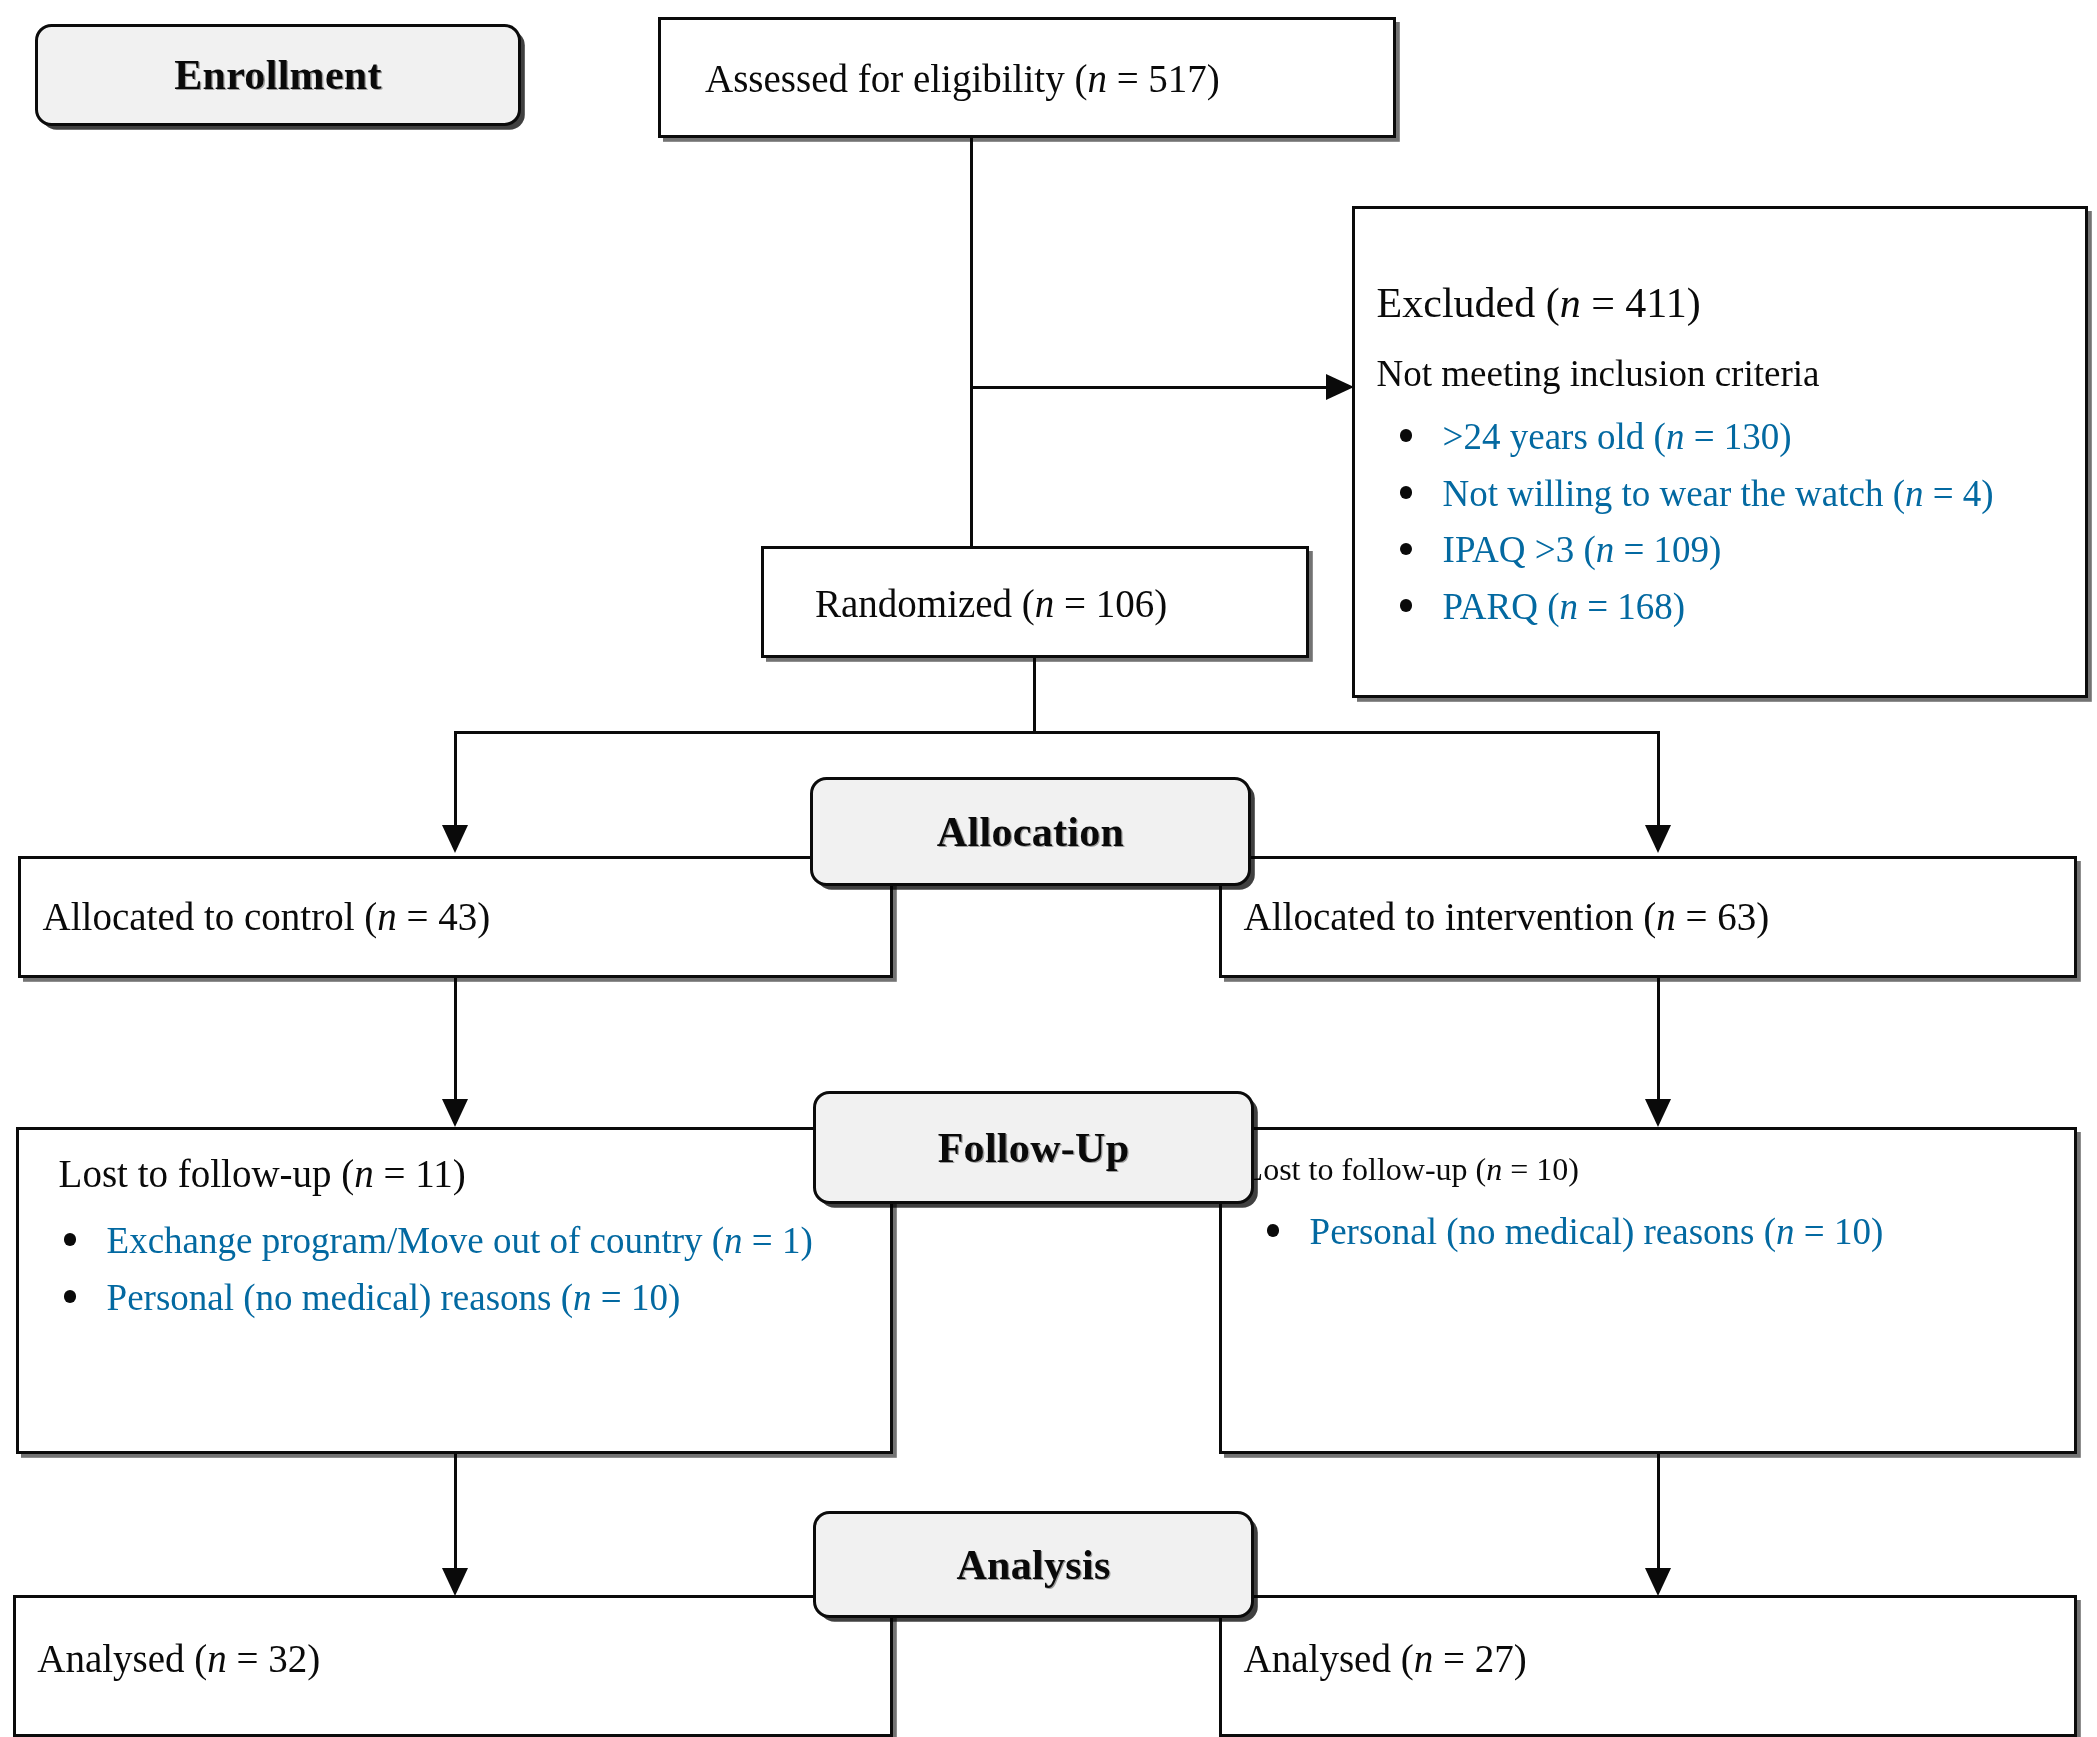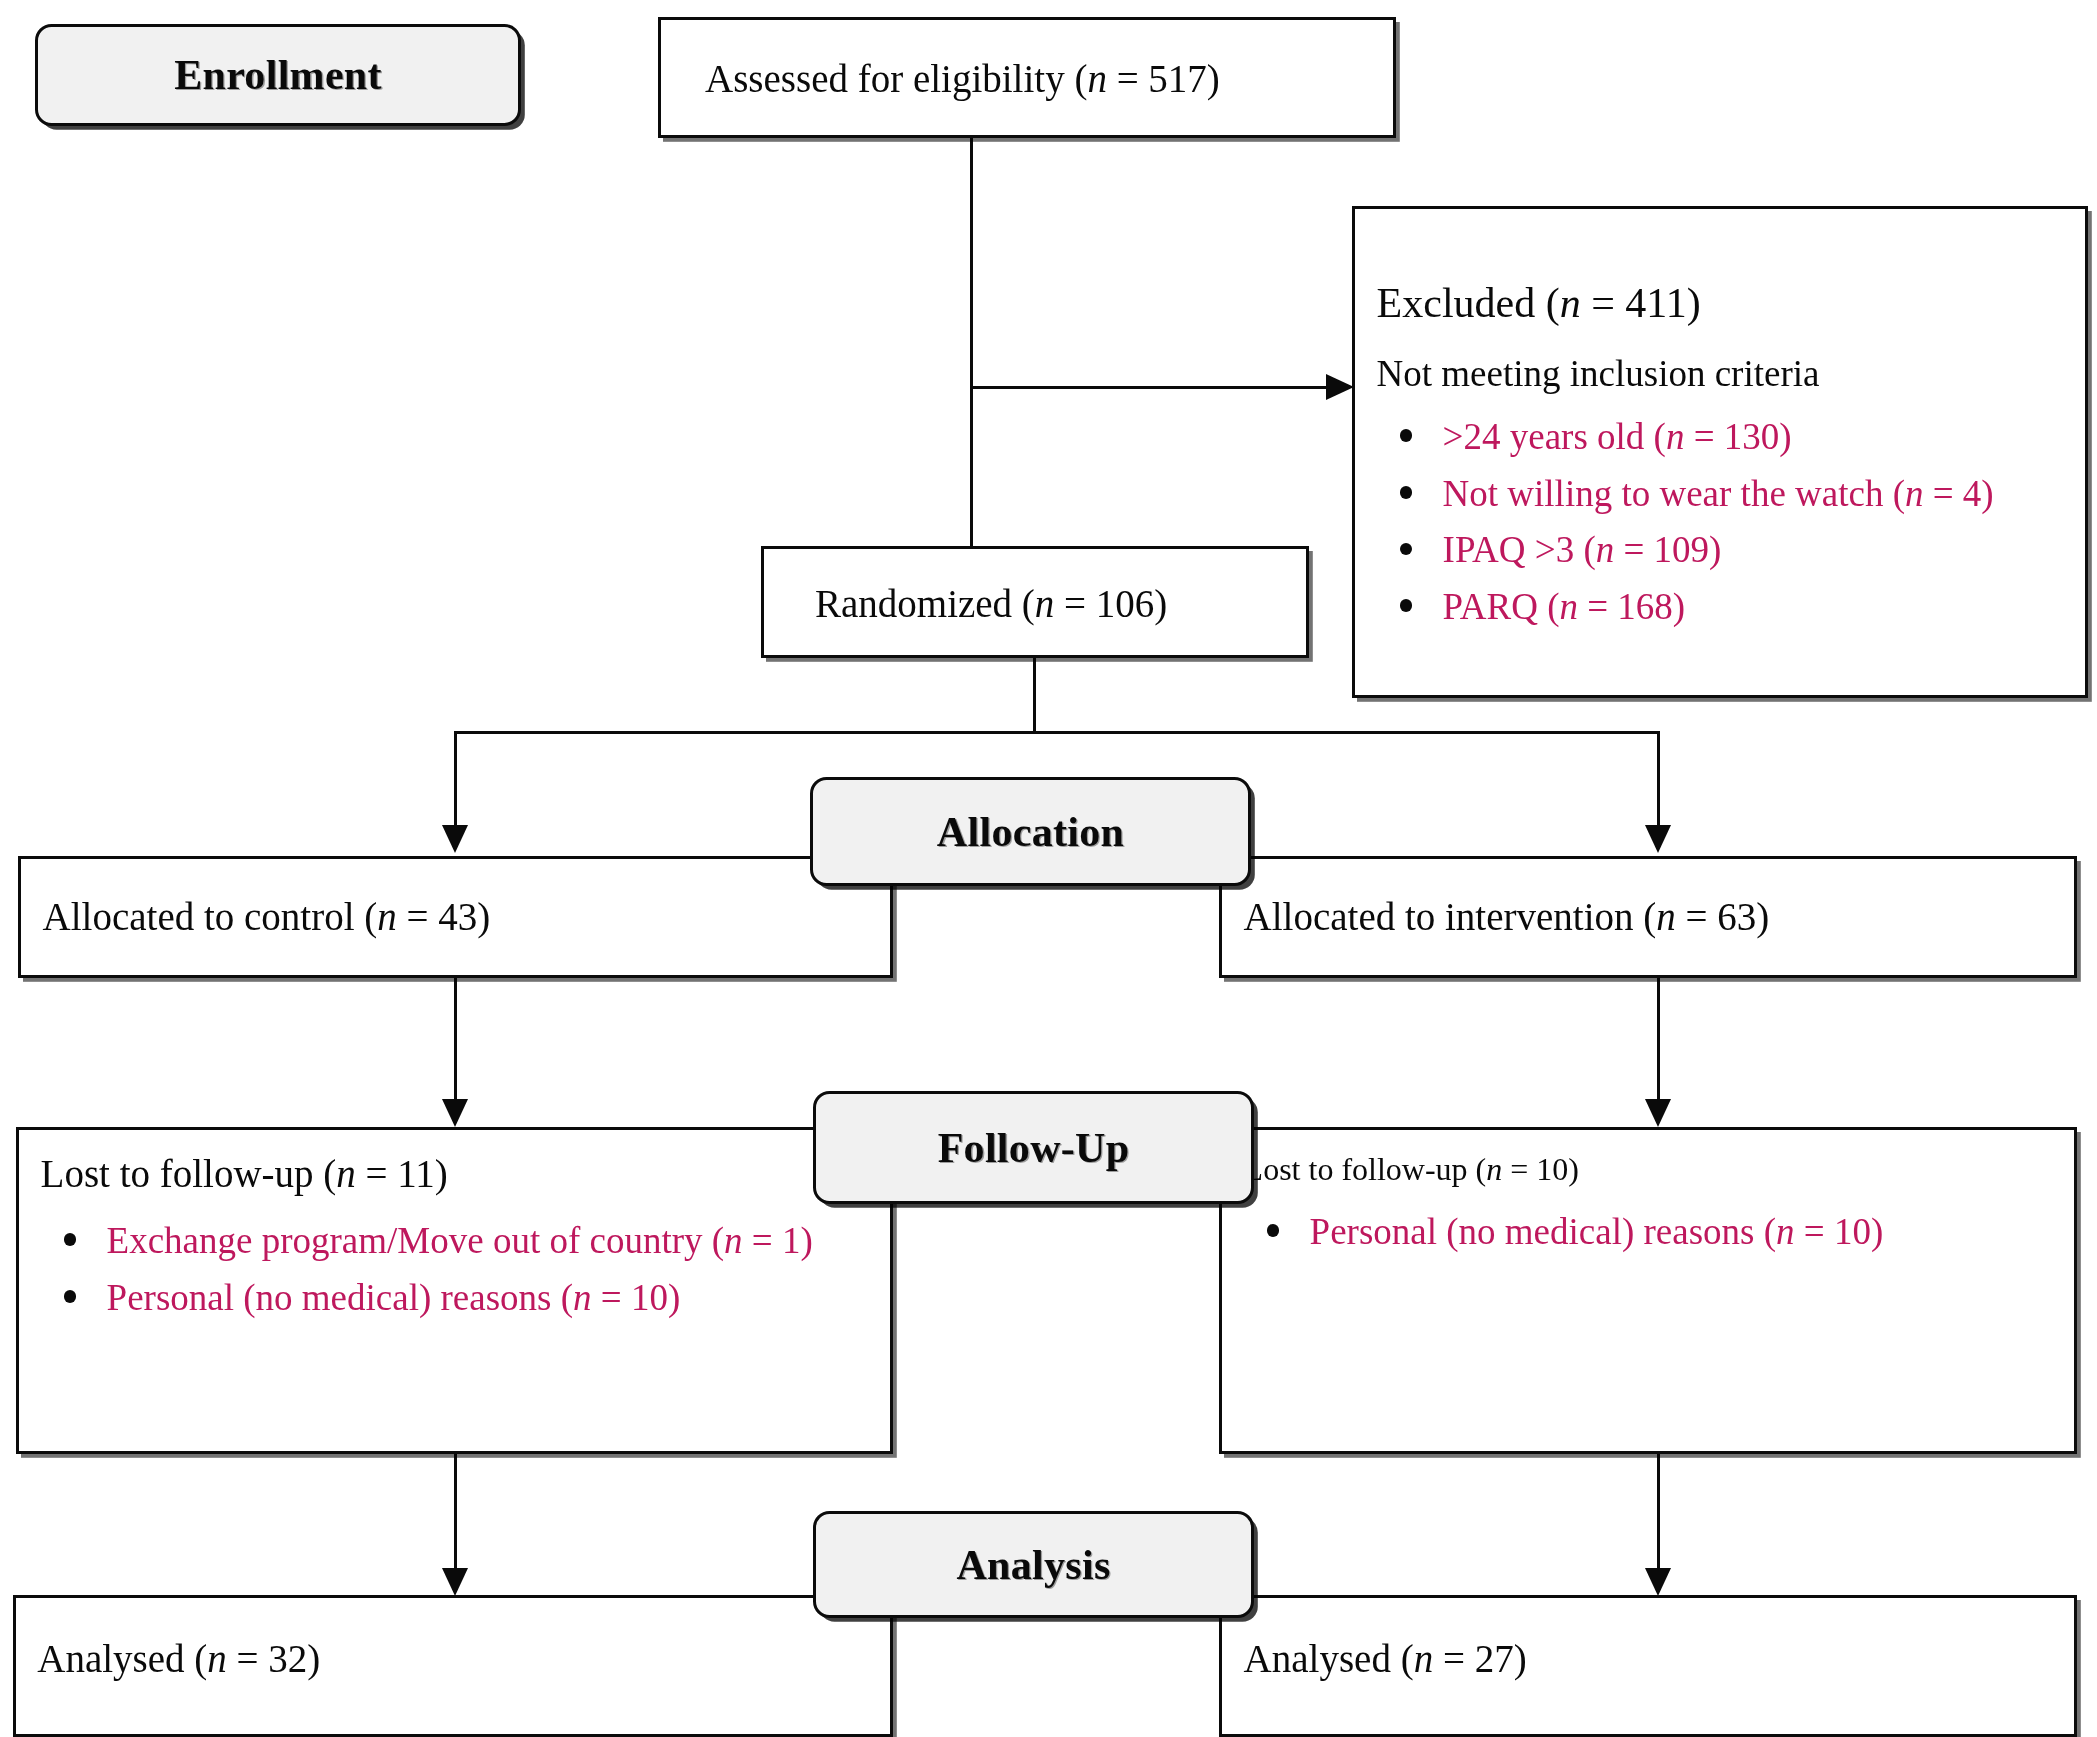--- a/index.html
+++ b/index.html
@@ -37,21 +37,21 @@
   
   .pad{position:absolute;left:21.6px;right:15.2px;}
 
   
   .n{font-style:italic;}
 
   
   ul.bl{list-style:none;margin:0;padding:0;}
   ul.bl li{
     position:relative;
-    font-size:37px;line-height:1.5;color:#be185d;
+    font-size:37px;line-height:1.5;color:#0369a1;
     padding-left:66px;margin:0 0 1.3px 0;
   }
   ul.bl li::before{
     content:"";position:absolute;left:23px;top:20.3px;
     width:12.7px;height:12.7px;border-radius:50%;background:#0a0a0a;
   }
 
   
   .vline{position:absolute;background:#0a0a0a;width:3.2px;}
   .hline{position:absolute;background:#0a0a0a;height:3.2px;}
@@ -149,21 +149,21 @@
   </div>
 
   <div class="node" style="left:1219px;top:856px;width:858px;height:122px;">
     <div class="pad" style="top:33px;left:21.6px;">
       <span class="txt"><span>Allocated to intervention (</span><span class="n">n</span><span> = 63)</span></span>
     </div>
   </div>
 
   <div class="node" style="left:16px;top:1127px;width:877px;height:327px;">
     <div class="pad" style="top:19px;left:21.6px;right:12.7px;">
-      <div class="txt" style="font-size:39px;"><span>Lost to follow-up (</span><span class="n">n</span><span> = 11)</span></div>
+      <div class="txt" style="font-size:39px;margin-left:18px;"><span>Lost to follow-up (</span><span class="n">n</span><span> = 11)</span></div>
       <ul class="bl" style="margin-top:14px;">
         <li><span>Exchange program/Move out of country (</span><span class="n">n</span><span> = 1)</span></li>
         <li style="white-space:nowrap;"><span>Personal (no medical) reasons (</span><span class="n">n</span><span> = 10)</span></li>
       </ul>
     </div>
   </div>
 
   <div class="node" style="left:1219px;top:1127px;width:858px;height:327px;">
     <div class="pad" style="top:19px;left:21.6px;right:12.7px;">
       <div class="txt" style="font-size:32px;"><span>Lost to follow-up (</span><span class="n">n</span><span> = 10)</span></div>

